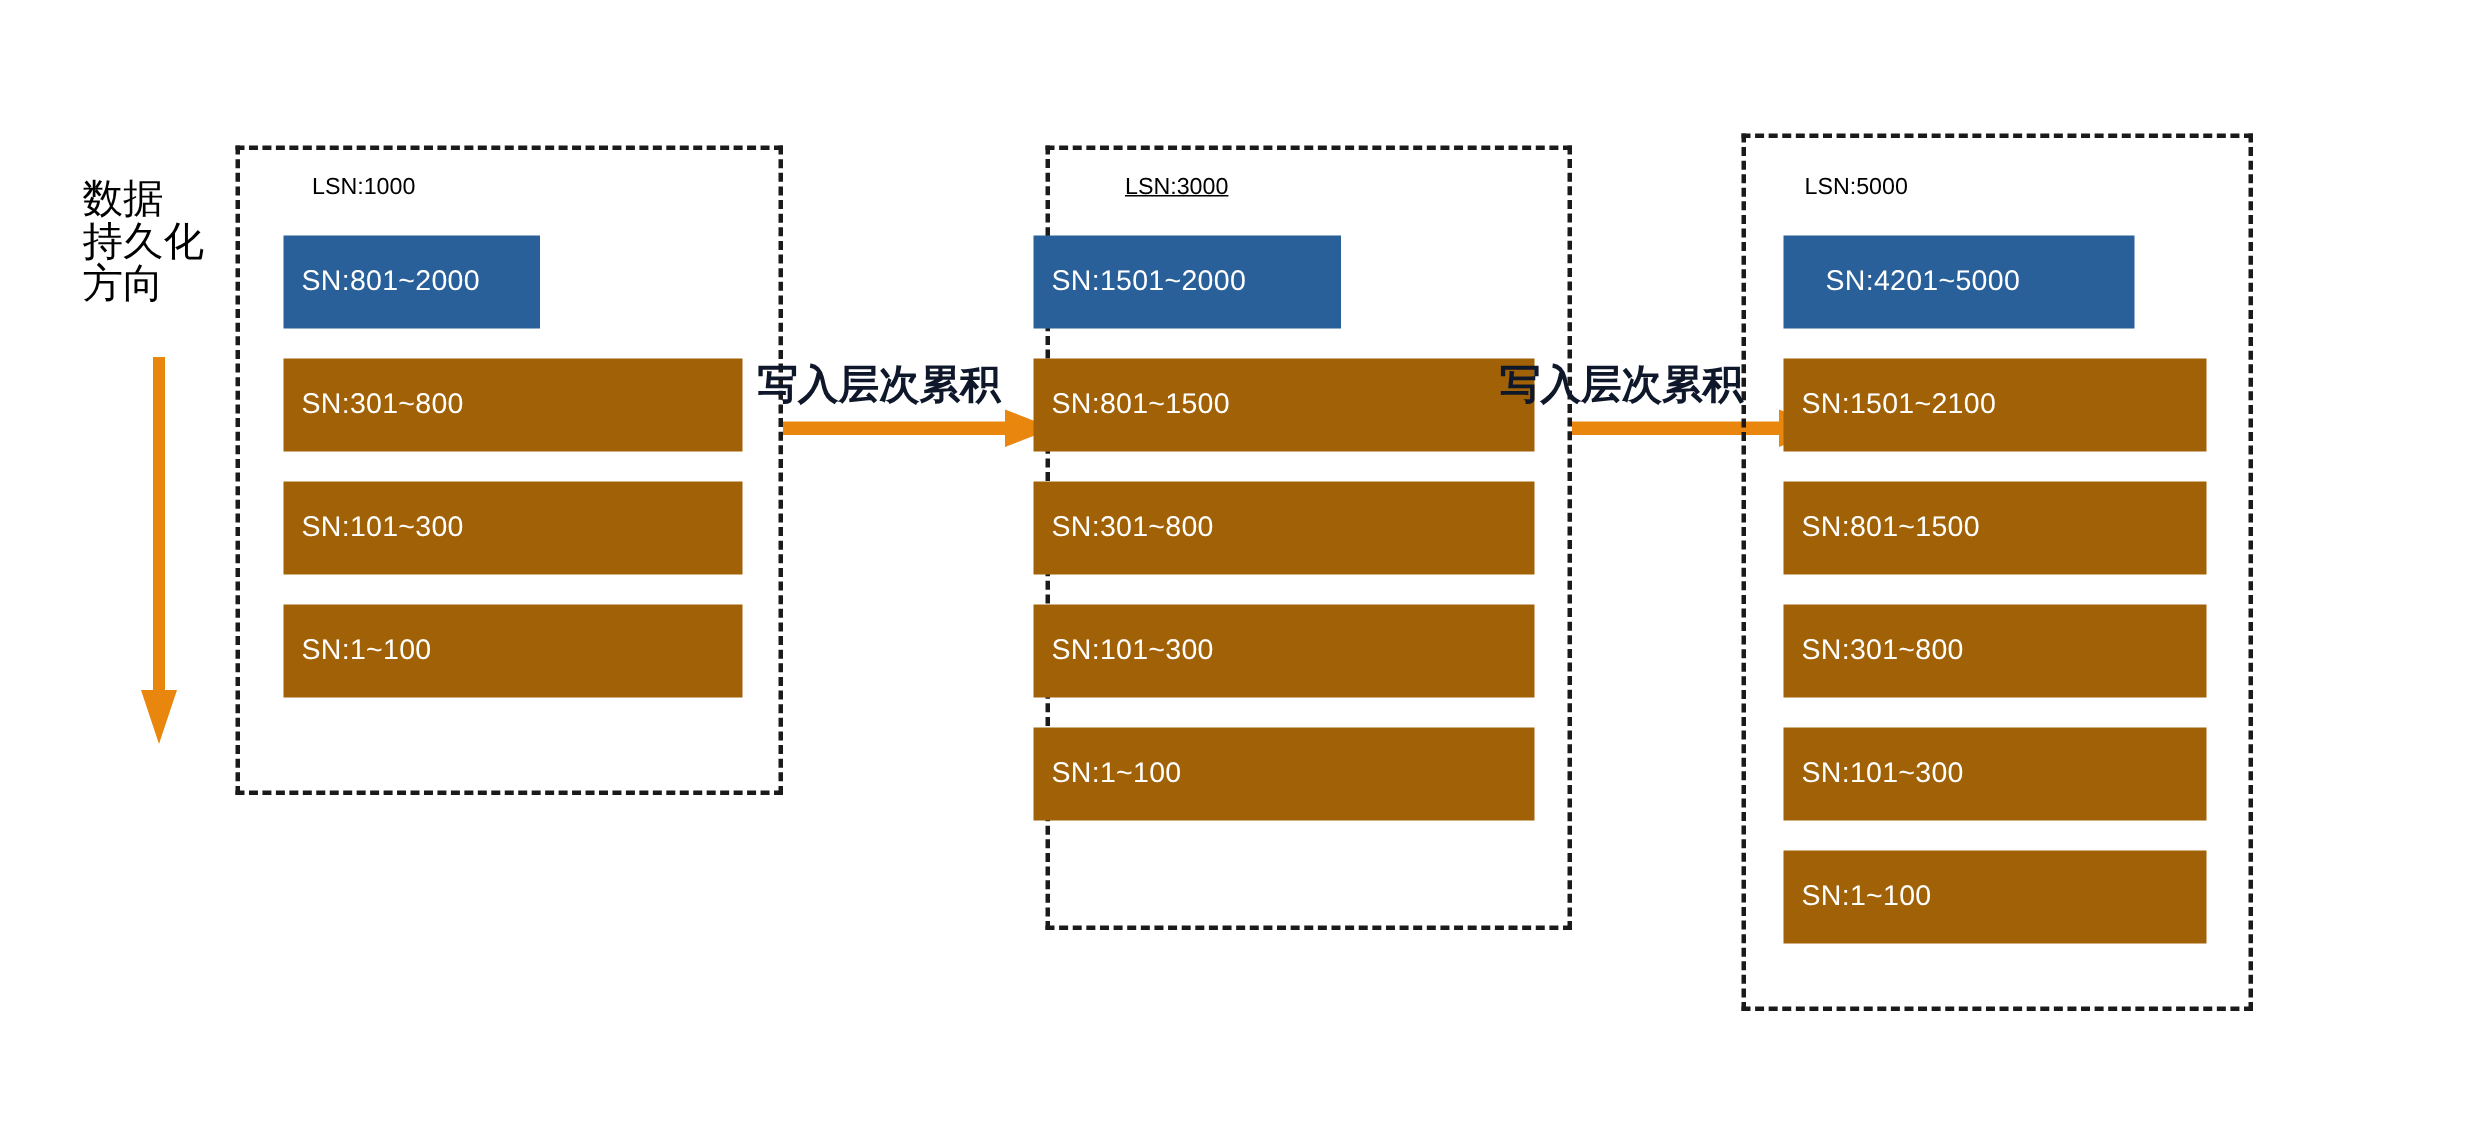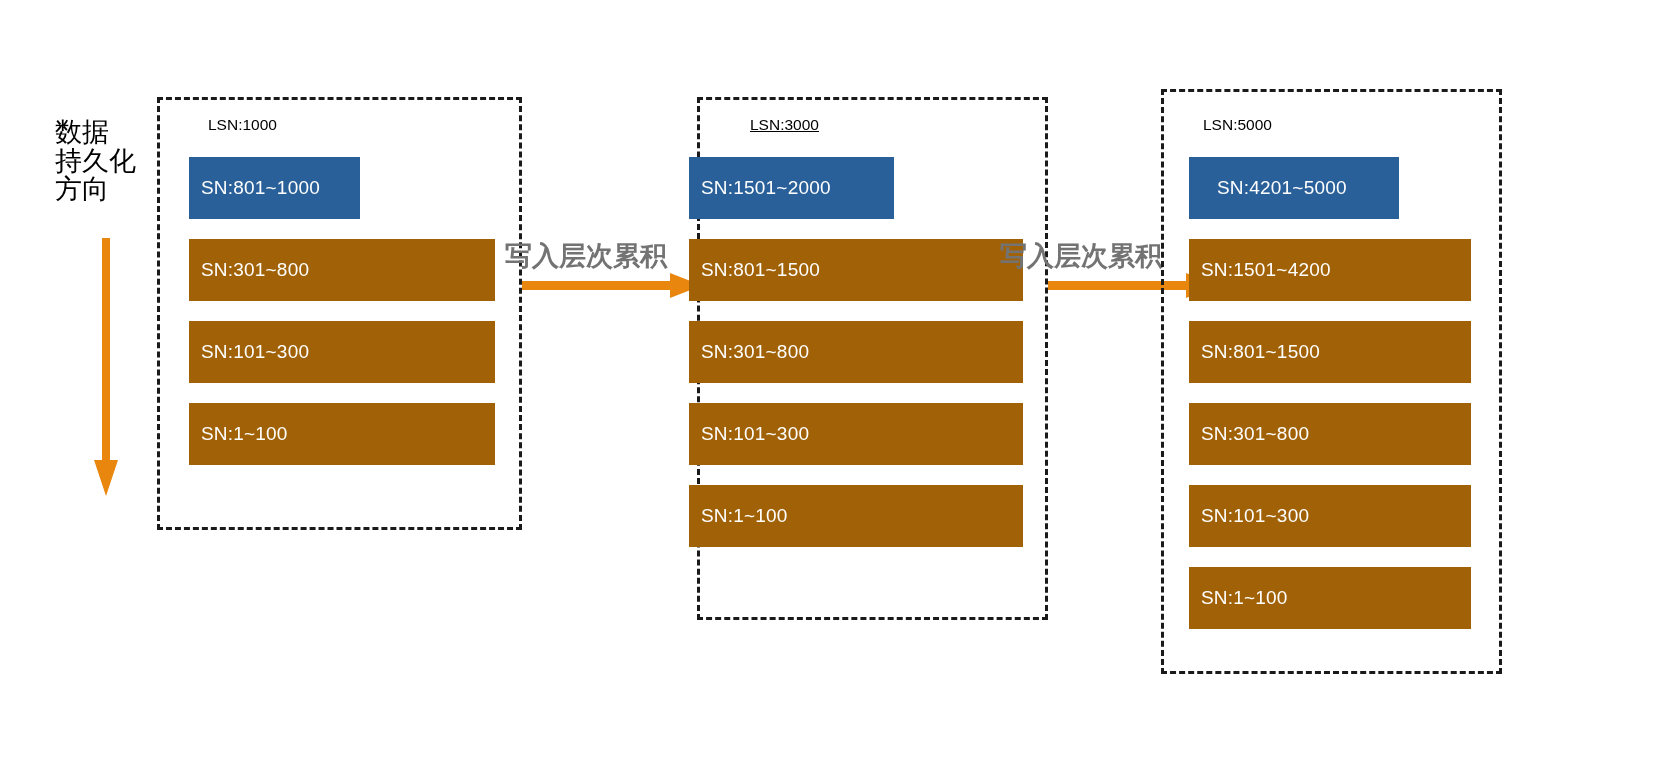--- a/index.html
+++ b/index.html
@@ -78,21 +78,21 @@
 
   
   .flow {
     position: absolute;
     height: 40px;
   }
   .flow-label {
     position: absolute;
     font-size: 27px;
     font-weight: bold;
-    color: #737373;
+    color: #0f172a;
     line-height: 1;
     white-space: nowrap;
   }
 </style>
 </head>
 <body>
 
 <div id="canvas">
 
   <div class="dir-label">数据
@@ -100,21 +100,21 @@
 方向</div>
 
   <svg class="dir-arrow" viewBox="0 0 24 258">
     <rect x="8" y="0" width="8" height="228" fill="#e8860d"></rect>
     <polygon points="0,222 24,222 12,258" fill="#e8860d"></polygon>
   </svg>
 
   <div class="panel" id="panel-0" style="left:157px; top:97px; width:365px; height:433px;"></div>
   <div class="panel-lsn" style="left:196px; top:117px;margin-left:12px;">LSN:1000</div>
 
-  <div class="bar mem" style="left:189px; top:157px; width:171px; height:62px;">SN:801~1000</div>
+  <div class="bar mem" style="left:189px; top:157px; width:171px; height:62px;">SN:801~2000</div>
   <div class="bar disk" style="left:189px; top:239px; width:306px; height:62px;">SN:301~800</div>
   <div class="bar disk" style="left:189px; top:321px; width:306px; height:62px;">SN:101~300</div>
   <div class="bar disk" style="left:189px; top:403px; width:306px; height:62px;">SN:1~100</div>
 
   <div class="flow-label" style="left:505px; top:243px;">写入层次累积</div>
   <svg class="flow" viewBox="0 0 180 40" style="left:522px; top:266px; width:180px;">
     <rect x="0" y="15" width="152" height="9" fill="#e8860d"></rect>
     <polygon points="148,7 148,32 180,19.5" fill="#e8860d"></polygon>
   </svg>
 
@@ -129,20 +129,20 @@
 
   <div class="flow-label" style="left:1000px; top:243px;">写入层次累积</div>
   <svg class="flow" viewBox="0 0 170 40" style="left:1048px; top:266px; width:170px;">
     <rect x="0" y="15" width="142" height="9" fill="#e8860d"></rect>
     <polygon points="138,7 138,32 170,19.5" fill="#e8860d"></polygon>
   </svg>
 
   <div class="panel" id="panel-2" style="left:1161px; top:89px; width:341px; height:585px;"></div>
   <div class="panel-lsn" style="left:1203px; top:117px;">LSN:5000</div>
 
-  <div class="bar mem" style="left:1189px; top:157px; width:210px; height:62px;padding-left:28px;">SN:4201~5000</div>
-  <div class="bar disk" style="left:1189px; top:239px; width:282px; height:62px;">SN:1501~4200</div>
+  <div class="bar mem" style="left:1189px; top:157px; width:234px; height:62px;padding-left:28px;">SN:4201~5000</div>
+  <div class="bar disk" style="left:1189px; top:239px; width:282px; height:62px;">SN:1501~2100</div>
   <div class="bar disk" style="left:1189px; top:321px; width:282px; height:62px;">SN:801~1500</div>
   <div class="bar disk" style="left:1189px; top:403px; width:282px; height:62px;">SN:301~800</div>
   <div class="bar disk" style="left:1189px; top:485px; width:282px; height:62px;">SN:101~300</div>
   <div class="bar disk" style="left:1189px; top:567px; width:282px; height:62px;">SN:1~100</div>
 
 </div>
 
 </body></html>

